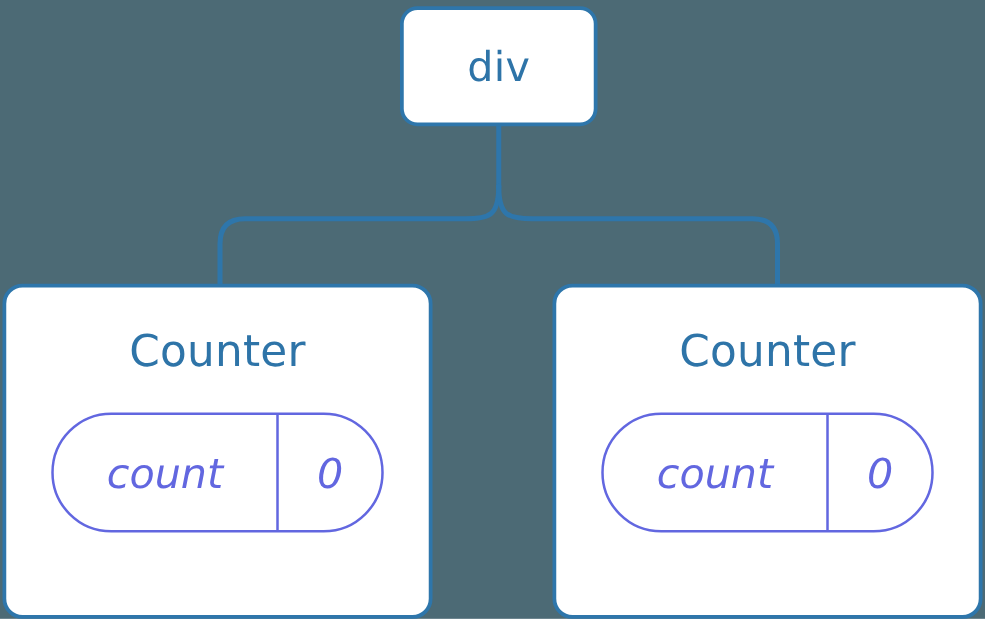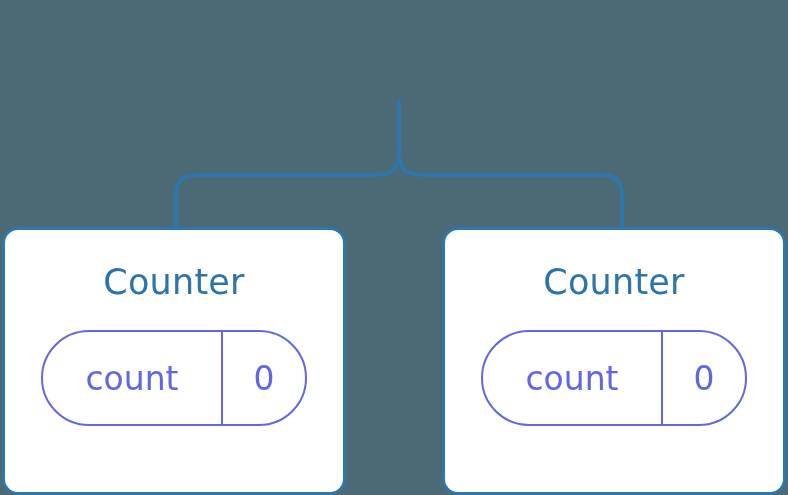--- a/index.html
+++ b/index.html
@@ -91,20 +91,21 @@
   }
   .state-key,
   .state-value {
     display: flex;
     align-items: center;
     justify-content: center;
     color: #6267e0;
     font-size: 33px;
     line-height: 1;
     white-space: nowrap;
+    font-style: italic;
   }
   .state-key {
     flex: 0 0 178px;
   }
   .state-value {
     flex: 1 1 auto;
     border-left: 2px solid #6267e0;
   }
 </style>
 </head>
@@ -114,20 +115,23 @@
 
   <svg id="edges" viewBox="0 0 788 495" width="788" height="495" fill="none">
 
     <path d="M 399 101 L 399 149" stroke="#2e76ab" stroke-width="4" fill="none" stroke-linecap="round"></path>
 
     <path d="M 399 149 C 399 172 392 175 372 175 L 196 175 Q 176 175 176 195 L 176 227" stroke="#2e76ab" stroke-width="4" fill="none" stroke-linecap="round"></path>
 
     <path d="M 399 149 C 399 172 406 175 426 175 L 602 175 Q 622 175 622 195 L 622 227" stroke="#2e76ab" stroke-width="4" fill="none" stroke-linecap="round"></path>
   </svg>
 
+  <div class="node" id="node-root">
+    <span class="node-title">div</span>
+  </div>
 
   <div class="node node-child" id="node-child-0">
     <span class="node-title">Counter</span>
     <div class="state-pill">
       <span class="state-key">count</span>
       <span class="state-value">0</span>
     </div>
   </div>
 
   <div class="node node-child" id="node-child-1">

